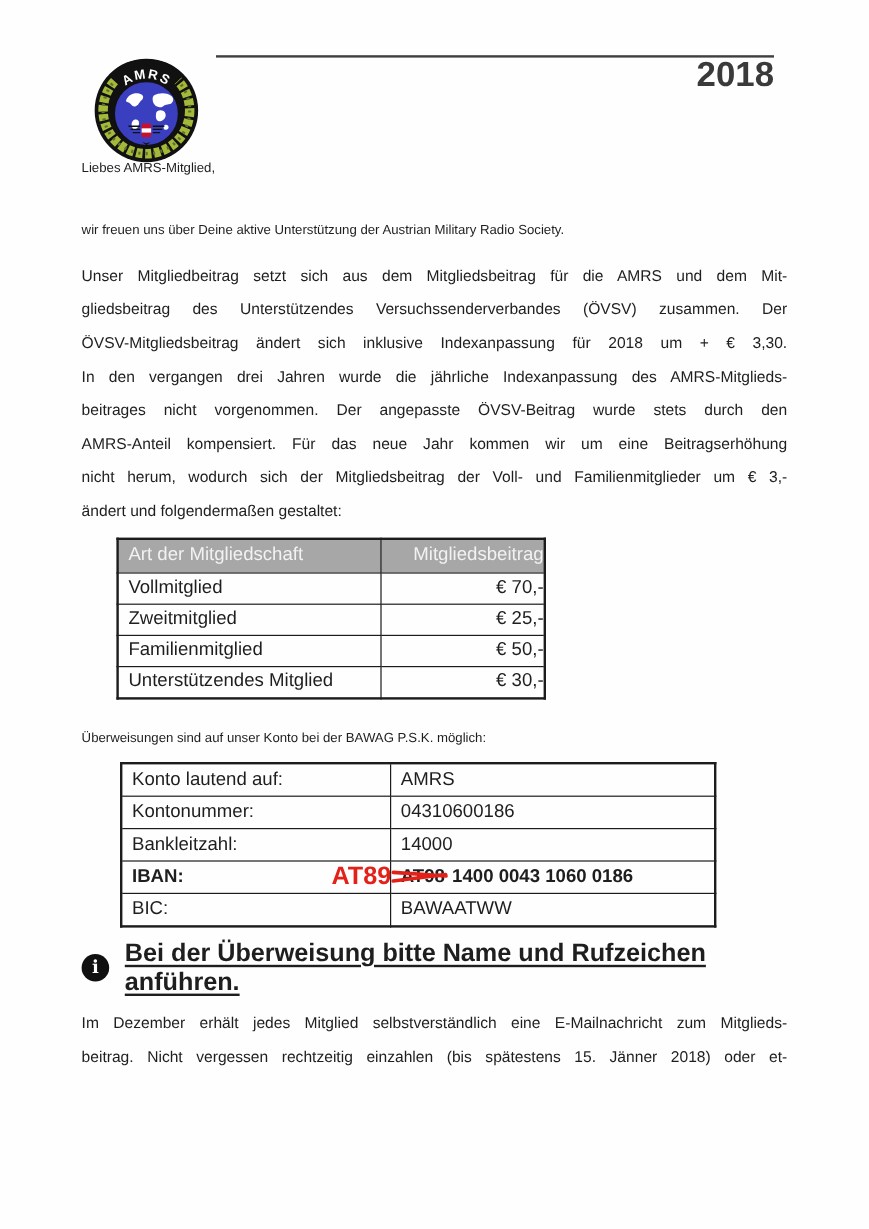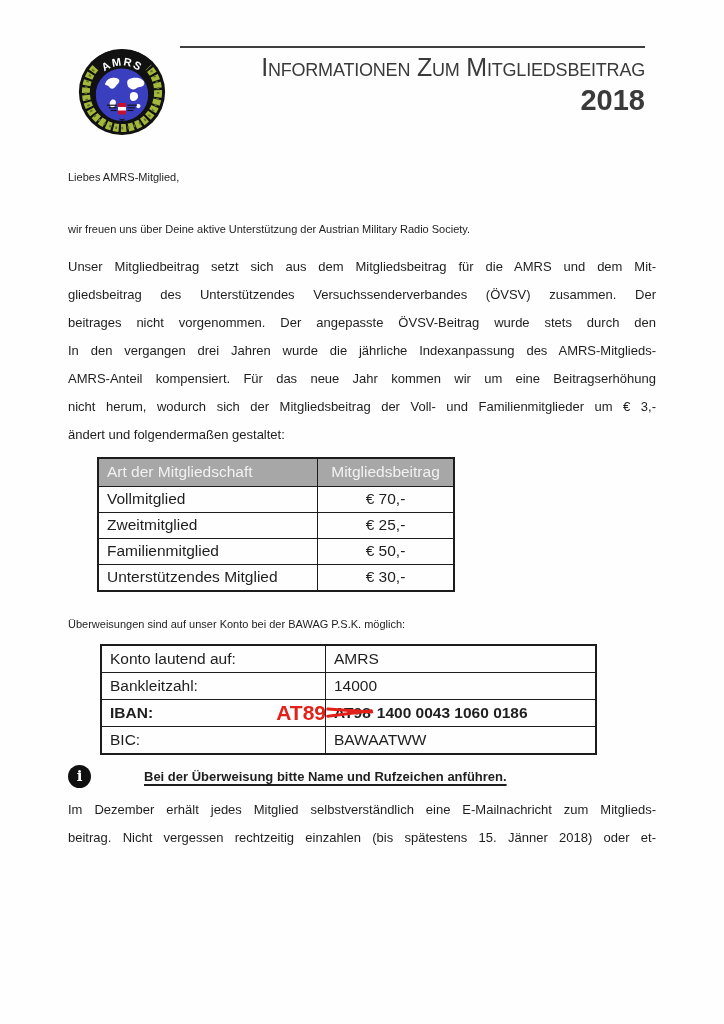--- a/index.html
+++ b/index.html
@@ -30,21 +30,21 @@
   .line.last{text-align-last:left;-moz-text-align-last:left;}
   .greeting{margin-top:46px;}
   .intro{margin-top:24px;}
   .para-fees{margin-top:10px;}
   .transfer{margin-top:18px;}
   
   table{border-collapse:collapse;border:2px solid #1c1c1c;font-size:15.5px;}
   td,th{border:1.2px solid #1c1c1c;padding:0 0 0 8px;}
   .fees-table{margin:8px 0 0 29px;width:358px;}
   .fees-table th{background:#a7a7a7;color:#f2f2f2;font-weight:400;height:27px;text-align:left;}
-  .fees-table th.amount,.fees-table td.amount{text-align:center;padding-left:0;width:135px;}
+  .fees-table th.amount,.fees-table td.amount{text-align:right;padding-left:0;width:135px;}
   .fees-table td{height:25px;}
   .bank-table{margin:6px 0 0 32px;width:497px;}
   .bank-table td{height:26px;}
   .bank-table td.label{width:215px;}
   .iban-row td{font-weight:bold;}
   .iban-label{display:flex;align-items:center;justify-content:space-between;padding-right:2px;gap:44px;}
   .iban-fix{color:#e32119;font-size:21px;font-weight:bold;line-height:1;margin-right:-3px;}
   .struck{position:relative;display:inline-block;margin-right:6px;}
   .struck::before,.struck::after{
     content:"";position:absolute;left:-8px;right:-2px;top:46%;height:3px;
@@ -54,22 +54,22 @@
   .struck::after{transform:rotate(4deg) translateY(-3px);}
   
   .info-row{margin-top:10px;display:flex;align-items:center;gap:13px;}
   .info-icon{
     flex:0 0 auto;width:23px;height:23px;border-radius:50%;
     background:#101010;color:#ffffff;
     display:inline-flex;align-items:center;justify-content:center;
     font-family:"DejaVu Serif",serif;font-weight:bold;font-size:15px;line-height:1;
   }
   .note{
-    font-weight:bold;font-size:13px;
-    text-decoration:underline;text-decoration-thickness:1.5px;text-underline-offset:3px;margin-left:40px;
+    font-weight:bold;font-size:21px;
+    text-decoration:underline;text-decoration-thickness:1.5px;text-underline-offset:3px;
   }
   .para-december{margin-top:8px;}
 </style>
 </head>
 <body>
 
 <div class="page">
 
   <div class="logo">
     <svg viewBox="0 0 100 100" width="88" height="90">
@@ -96,32 +96,32 @@
       <path d="M46 80 l4 3 l4 -3 l-4 1 z" fill="#111111"></path>
       <path id="amrs-arc" d="M28 29 A31 31 0 0 1 72 29" fill="none"></path>
       <text font-size="12.5" font-weight="bold" fill="#ffffff" letter-spacing="1.5" font-family="Liberation Sans, sans-serif">
         <textPath href="#amrs-arc" xlink:href="#amrs-arc" startOffset="50%" text-anchor="middle">AMRS</textPath>
       </text>
     </svg>
   </div>
 
   <div class="header">
     <div class="rule"></div>
-    <div class="title">Informationen Zum Mitgliedsbeitrag</div>
     <div class="year">2018</div>
   </div>
 
   <p class="greeting">Liebes AMRS-Mitglied,</p>
   <p class="intro">wir freuen uns über Deine aktive Unterstützung der Austrian Military Radio Society.</p>
 
   <div class="para-fees">
       <div class="line">Unser Mitgliedbeitrag setzt sich aus dem Mitgliedsbeitrag für die AMRS und dem Mit-</div>
       <div class="line">gliedsbeitrag des Unterstützendes Versuchssenderverbandes (ÖVSV) zusammen. Der</div>
+      <div class="line">ÖVSV-Mitgliedsbeitrag ändert sich inklusive Indexanpassung für 2018 um + € 3,30.</div>
+      <div class="line">In den vergangen drei Jahren wurde die jährliche Indexanpassung des AMRS-Mitglieds-</div>
       <div class="line">beitrages nicht vorgenommen. Der angepasste ÖVSV-Beitrag wurde stets durch den</div>
-      <div class="line">In den vergangen drei Jahren wurde die jährliche Indexanpassung des AMRS-Mitglieds-</div>
       <div class="line">AMRS-Anteil kompensiert. Für das neue Jahr kommen wir um eine Beitragserhöhung</div>
       <div class="line">nicht herum, wodurch sich der Mitgliedsbeitrag der Voll- und Familienmitglieder um € 3,-</div>
       <div class="line last">ändert und folgendermaßen gestaltet:</div>
     </div>
 
   <table class="fees-table">
     <thead>
       <tr>
         <th>Art der Mitgliedschaft</th>
         <th class="amount">Mitgliedsbeitrag</th>
@@ -149,20 +149,24 @@
 
   <p class="transfer">Überweisungen sind auf unser Konto bei der BAWAG P.S.K. möglich:</p>
 
   <table class="bank-table">
     <tbody>
       <tr>
         <td class="label">Konto lautend auf:</td>
         <td>AMRS</td>
       </tr>
       <tr>
+        <td class="label">Kontonummer:</td>
+        <td>04310600186</td>
+      </tr>
+      <tr>
         <td class="label">Bankleitzahl:</td>
         <td>14000</td>
       </tr>
       <tr class="iban-row">
         <td class="label">
           <div class="iban-label">
             <span>IBAN:</span>
             <span class="iban-fix">AT89</span>
           </div>
         </td>

